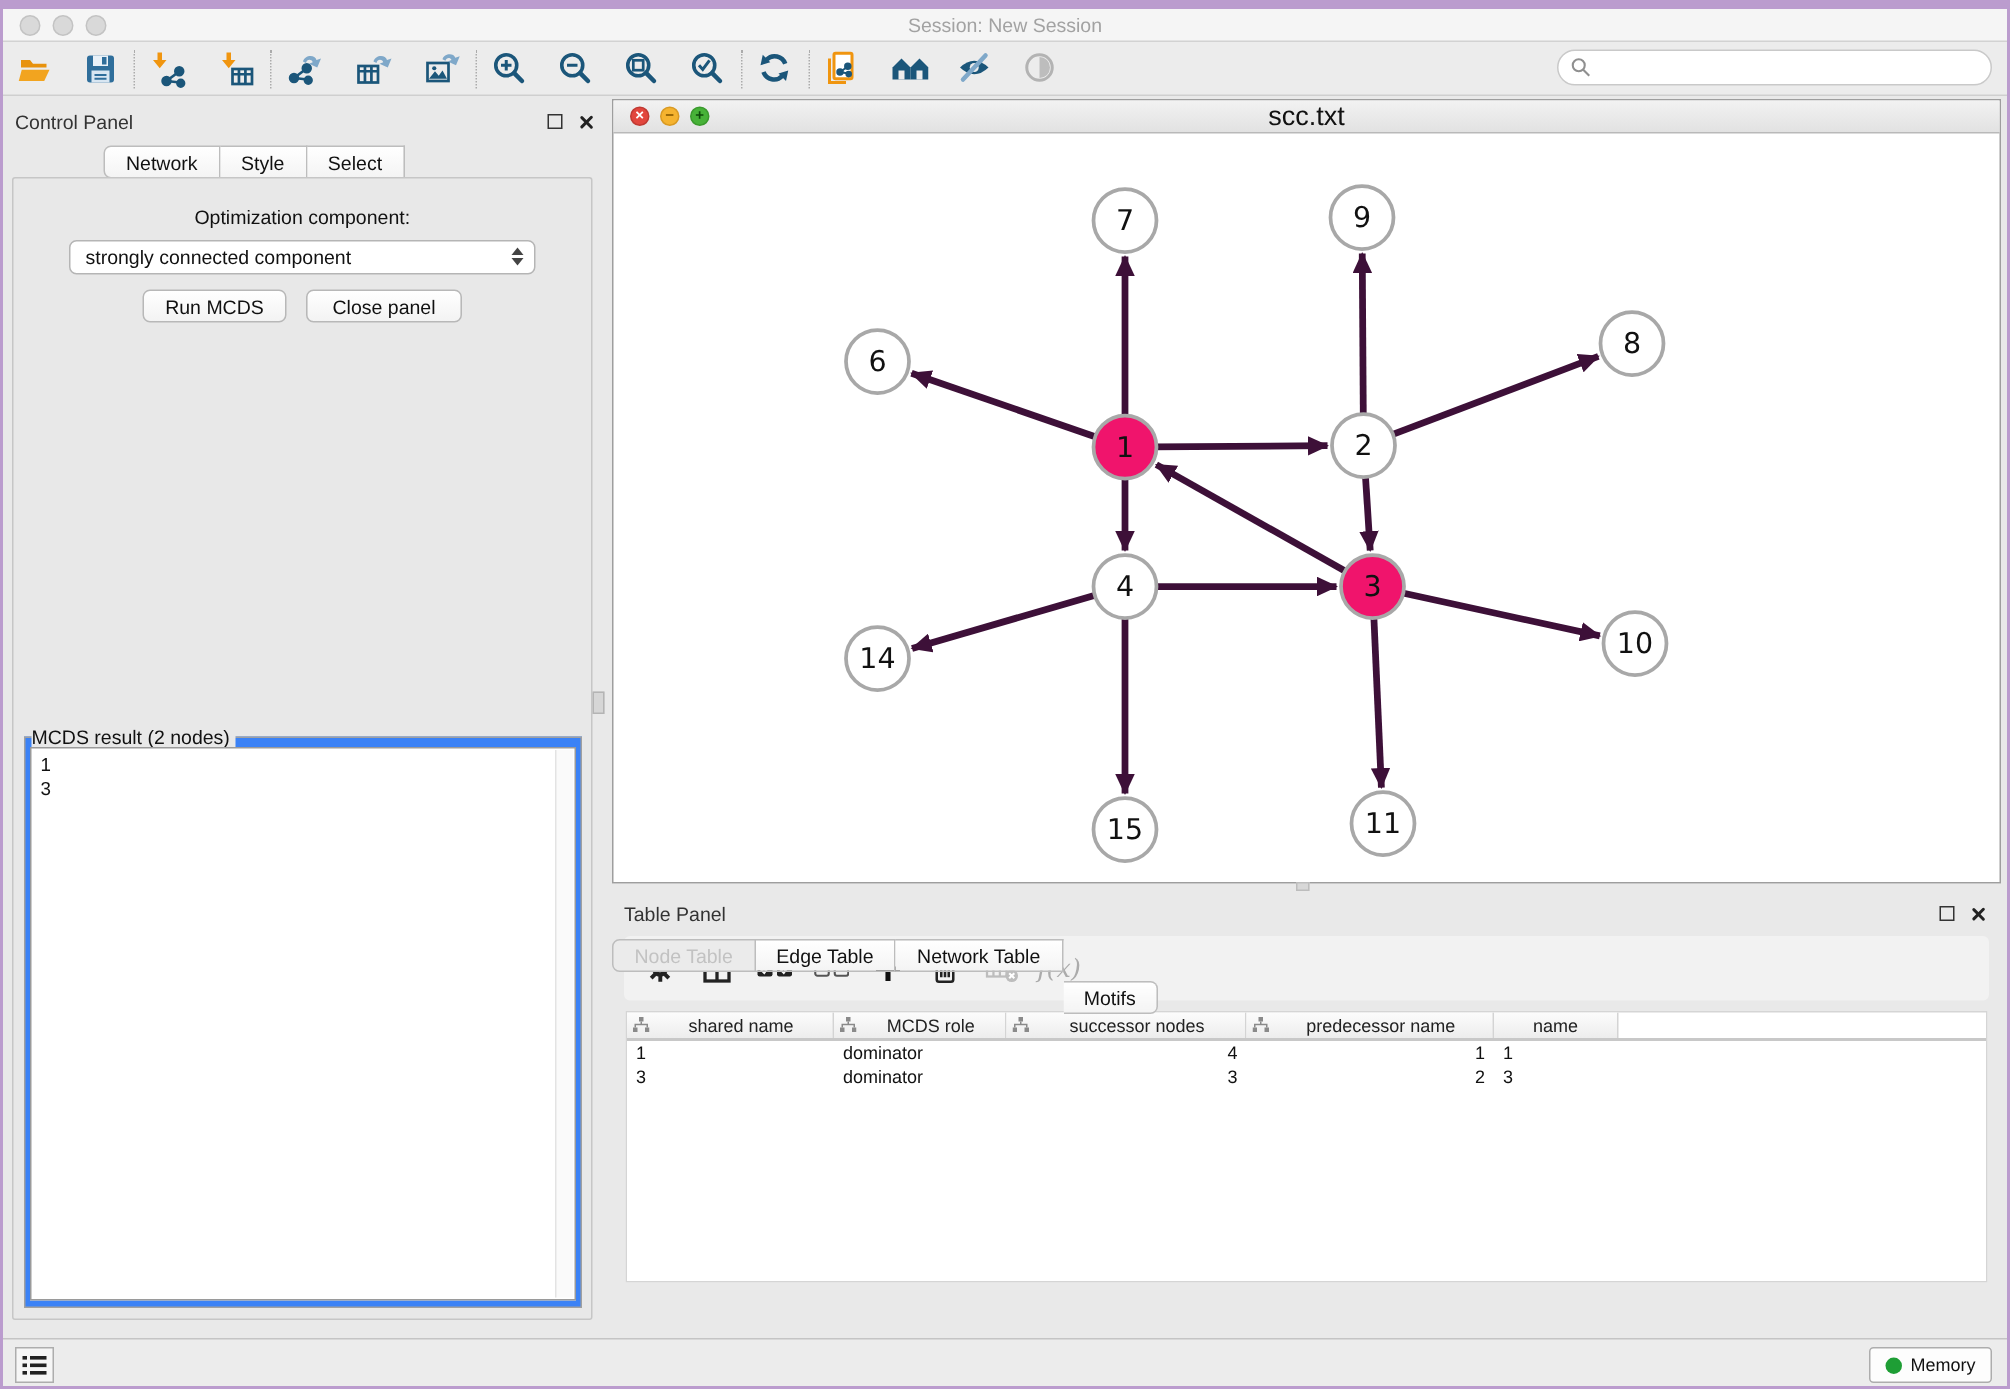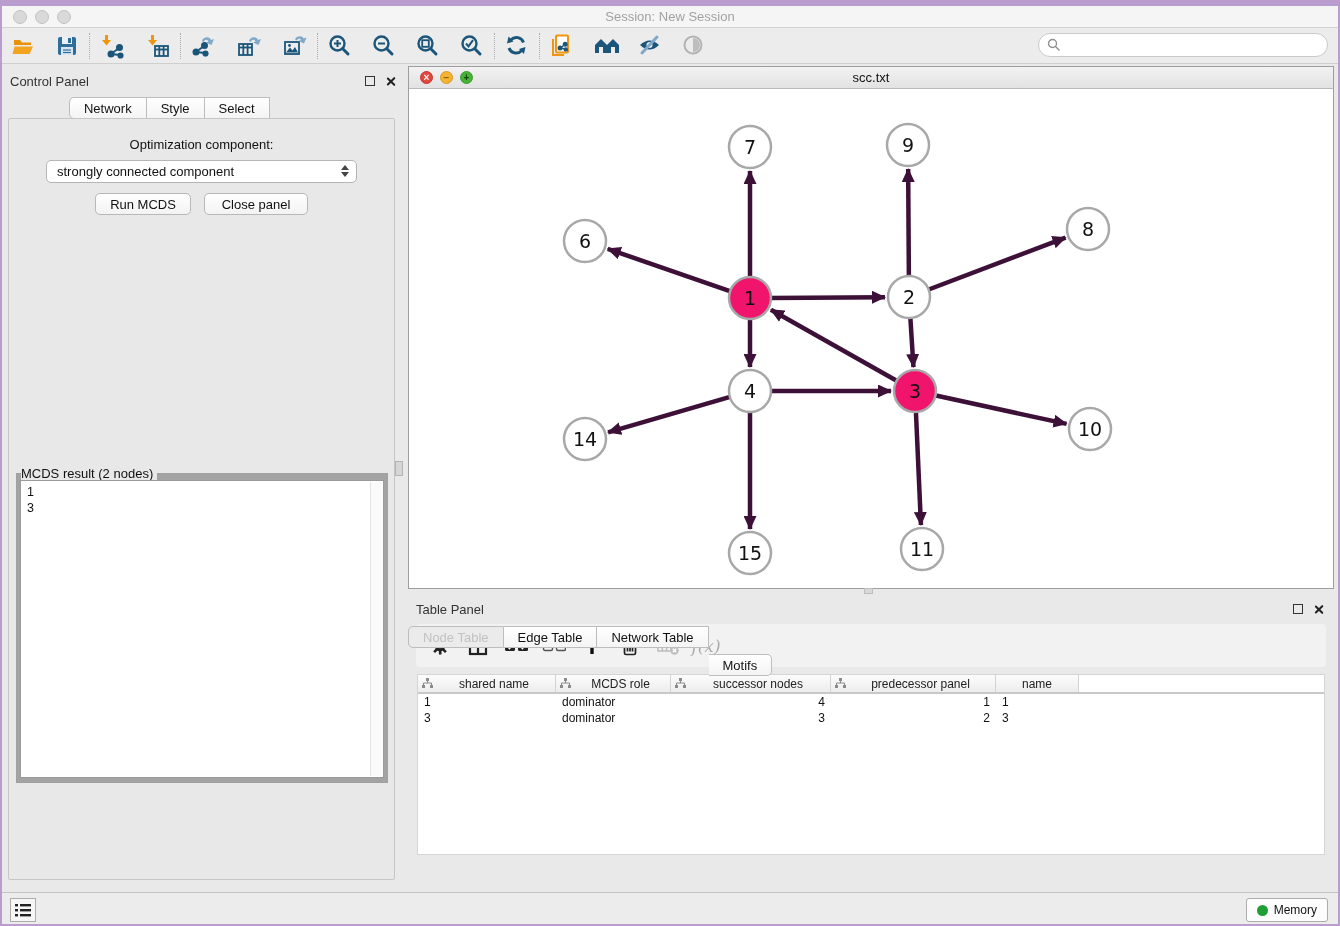--- a/index.html
+++ b/index.html
@@ -37,31 +37,31 @@
   .seg:first-child{ border-left:1px solid #BDBDBD; border-radius:5px 0 0 5px; }
   .seg:last-child{ border-radius:0 5px 5px 0;margin-top:28px; }
   .seg.sel { background:#EBEBEB; color:#C2C2C2; }
   .cp-box { position:absolute; left:6px; top:52px; width:387px; height:762px; border:1px solid #C6C6C6; background:#E8E8E8; border-radius:2px; }
   .opt-label { position:absolute; top:18px; width:100%; text-align:center; font-size:13px; color:#111; }
   .dropdown { position:absolute; left:37px; top:41px; width:311px; height:23px; background:#fff; border:1px solid #B5B5B5; border-radius:5px; font-size:13px; color:#111; display:flex; align-items:center; padding:0 24px 0 10px; }
   .dd-arrows { position:absolute; right:7px; top:4px; display:flex; flex-direction:column; gap:2px; }
   .dd-arrows i { width:0; height:0; border-left:4px solid transparent; border-right:4px solid transparent; }
   .dd-up { border-bottom:5px solid #444; } .dd-down { border-top:5px solid #444; }
   .aqua-btn { position:absolute; top:74px; height:22px; background:linear-gradient(#FFFFFF,#F3F3F3); border:1px solid #B8B8B8; border-radius:5px; font-size:13px; color:#111; display:flex; align-items:center; justify-content:center; }
-  .mcds-fieldset { position:absolute; left:7px; top:354px; width:372px; height:310px; border:1px solid #A0A0A0; background:#a3a3a3; }
+  .mcds-fieldset { position:absolute; left:7px; top:372px; width:372px; height:381px; border:1px solid #A0A0A0; background:#3b82f6; }
   .mcds-legend { position:absolute; top:-8px; left:4px; background:#E8E8E8; font-size:13px; color:#111; padding-right:4px; }
   .mcds-text { position:absolute; left:3px; right:3px; top:6px; bottom:4px; background:#fff; border:1px solid #9A9A9A; font-size:12.5px; color:#111; padding:3px 6px; line-height:16px; }
   .mcds-scroll { position:absolute; right:1px; top:1px; bottom:1px; width:12px; background:#FAFAFA; border-left:1px solid #E3E3E3; }
 
   .divider-handle { position:absolute; left:395px; top:461px; width:8px; height:15px; background:#D6D6D6; border:1px solid #B4B4B4; }
 
   
   .net-window { position:absolute; left:408px; top:66px; width:926px; height:523px; border:1px solid #9E9E9E; background:#fff; }
   .net-titlebar { position:absolute; left:0; top:0; width:100%; height:22px; background:linear-gradient(#F2F2F2,#E2E2E2); border-bottom:1px solid #B9B9B9; }
-  .net-title { position:absolute; width:100%; text-align:center; line-height:21px; font-size:13px; color:#111; }
+  .net-title { position:absolute; width:100%; text-align:center; line-height:21px; font-size:18px; color:#111; }
   .tl-mini { position:absolute; left:11px; top:4px; display:flex; gap:7px; }
   .tl-mini span{ width:13px; height:13px; border-radius:50%; font-size:10px; font-weight:bold; display:flex; align-items:center; justify-content:center; }
   .tl-red{ background:#E2463D; border:1px solid #C03A32; color:#fff; }
   .tl-yellow{ background:#F5B32F; border:1px solid #D99A23; color:#8A5B00; }
   .tl-green{ background:#47B238; border:1px solid #3A9A2D; color:#0E4A0A; }
   .net-canvas { position:absolute; left:0; top:22px; }
   .net-resize { position:absolute; left:864px; top:588px; width:9px; height:6px; background:#D8D8D8; border:1px solid #BDBDBD; }
 
   
   .table-panel { position:absolute; left:408px; top:595px; width:926px; height:293px; background:#E9E9E9; }
@@ -458,21 +458,21 @@
         </div>
       <div class="hcell c3">
           <svg class="tree-ic" width="11" height="11">
             <g fill="#8A8A8A">
               <rect x="4" y="0" width="3" height="3"></rect>
               <rect x="0" y="7" width="3" height="3"></rect>
               <rect x="8" y="7" width="3" height="3"></rect>
             </g>
             <path d="M5.5 3 v2 M1.5 7 v-2 h8 v2" stroke="#8A8A8A" stroke-width="1" fill="none"></path>
           </svg>
-          <span class="hlabel">predecessor panel</span>
+          <span class="hlabel">predecessor name</span>
         </div>
       <div class="hcell c4">
           <span class="hlabel">name</span>
         </div>
     </div>
     <div>
         <div class="trow">
           <div class="tcell c0">1</div>
           <div class="tcell c1">dominator</div>
           <div class="tcell c2">4</div>

